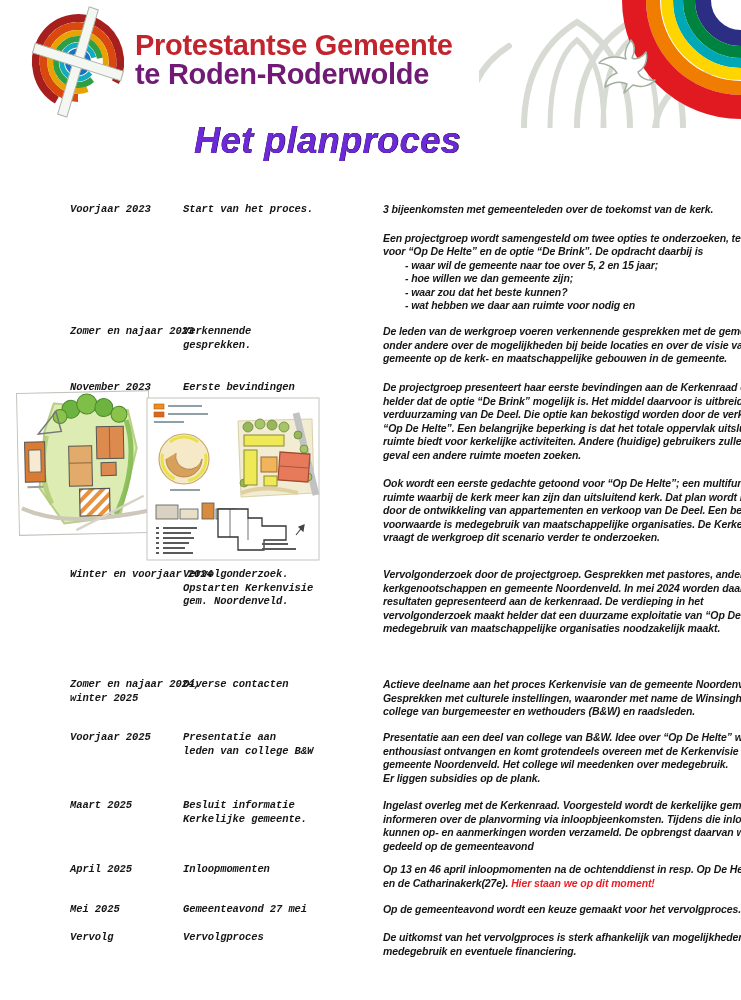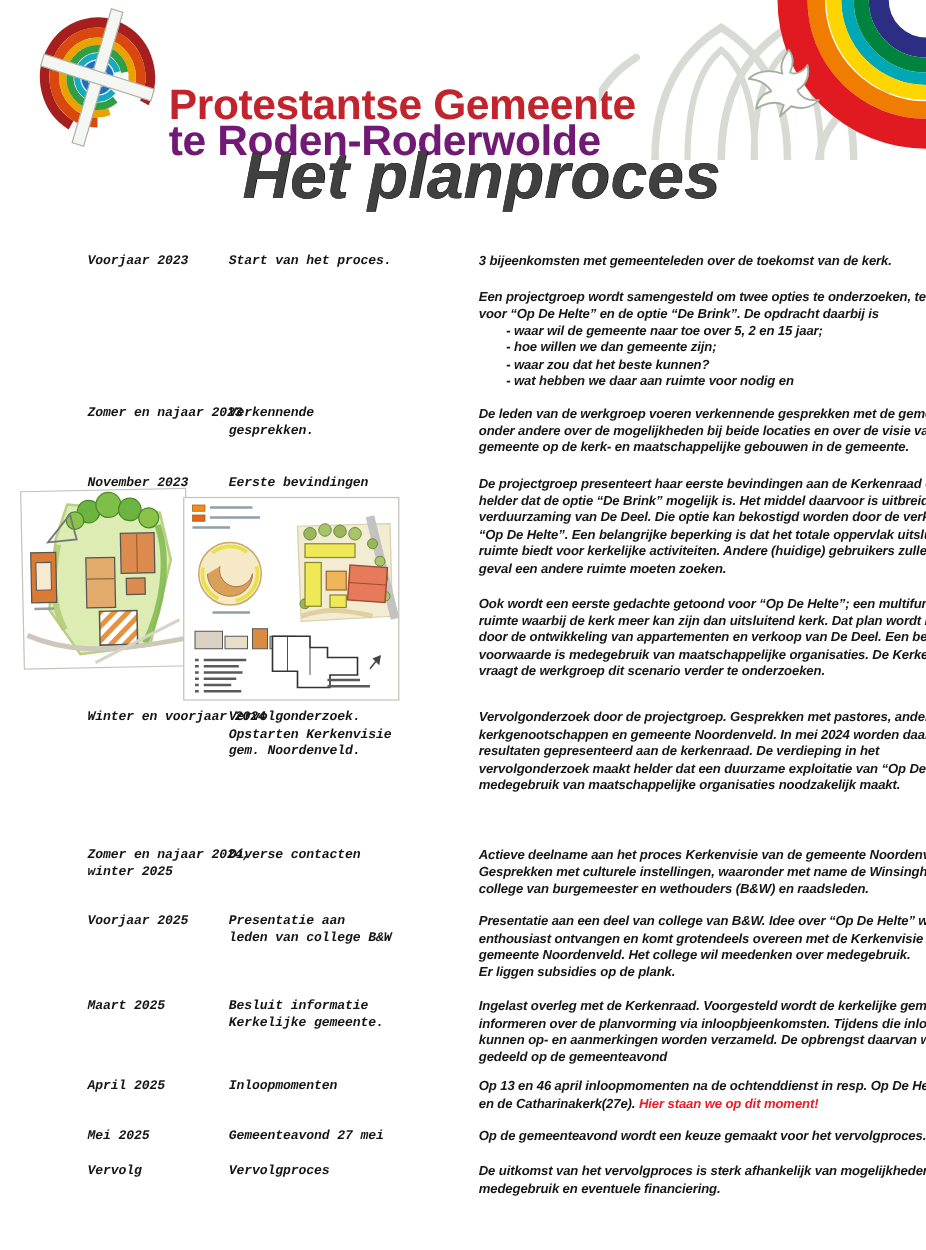--- a/index.html
+++ b/index.html
@@ -1,26 +1,26 @@
 <!DOCTYPE html>
 <html><head>
 <meta charset="utf-8">
 <style>
   html,body{margin:0;padding:0;background:#ffffff;}
   body{width:741px;height:1000px;position:relative;font-family:"Liberation Sans",sans-serif;overflow:hidden;}
   .doc{position:absolute;inset:0;background:#fff;}
 
   
   .logo{position:absolute;left:26px;top:4px;}
-  .brand{position:absolute;left:135px;top:31px;font-weight:bold;font-size:34px;line-height:29px;letter-spacing:-0.3px;margin-top:39px;}
+  .brand{position:absolute;left:135px;top:31px;font-weight:bold;font-size:29px;line-height:29px;letter-spacing:-0.3px;}
   .brand .l1{color:#c2242e;}
   .brand .l2{color:#701a75;}
   .corner-art{position:absolute;right:0;top:0;}
-  .title{position:absolute;left:194px;top:116px;margin:0;font-size:52px;line-height:50px;
-         font-weight:bold;font-style:italic;color:#404040;letter-spacing:0.5px;
+  .title{position:absolute;left:194px;top:116px;margin:0;font-size:36px;line-height:50px;
+         font-weight:bold;font-style:italic;color:#6d28d9;letter-spacing:0.5px;
          text-shadow:0.6px 0 #111, 0 0.4px #111;}
 
   
   .trow{position:absolute;left:70px;width:601px;font-size:10.5px;line-height:13.5px;
         font-style:italic;font-weight:bold;color:#161616;letter-spacing:-0.1px;}
   .c1{position:absolute;left:0;top:0;width:116px;}
   .c2{position:absolute;left:113px;top:0;width:150px;}
   .c3{position:absolute;left:265px;top:0;width:406px;margin-left:48px;}
   .c1 div,.c2 div{white-space:nowrap;font-family:Liberation Mono, monospace;}
   .para{margin:0 0 15px 0;}

